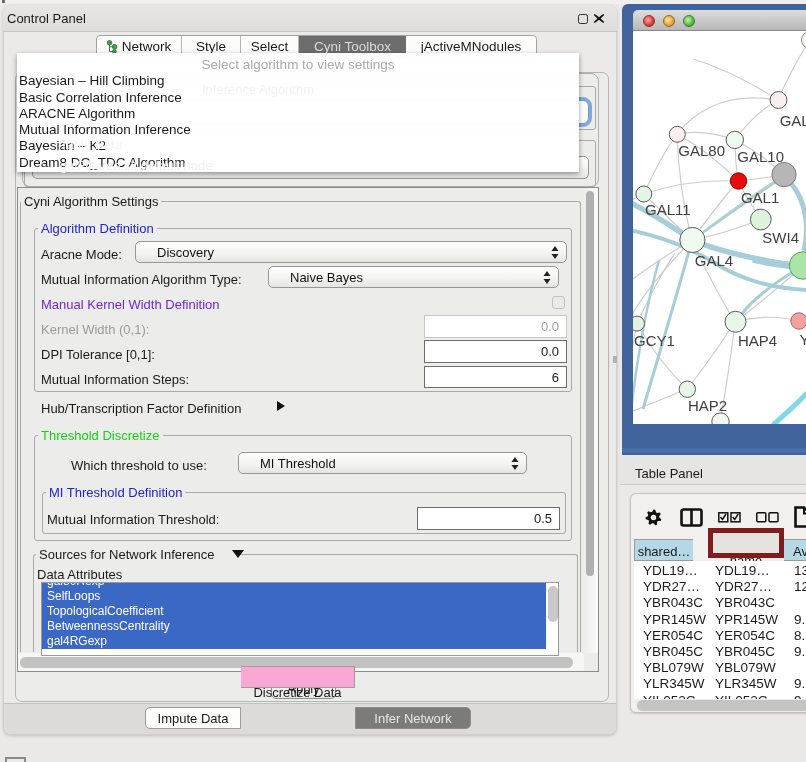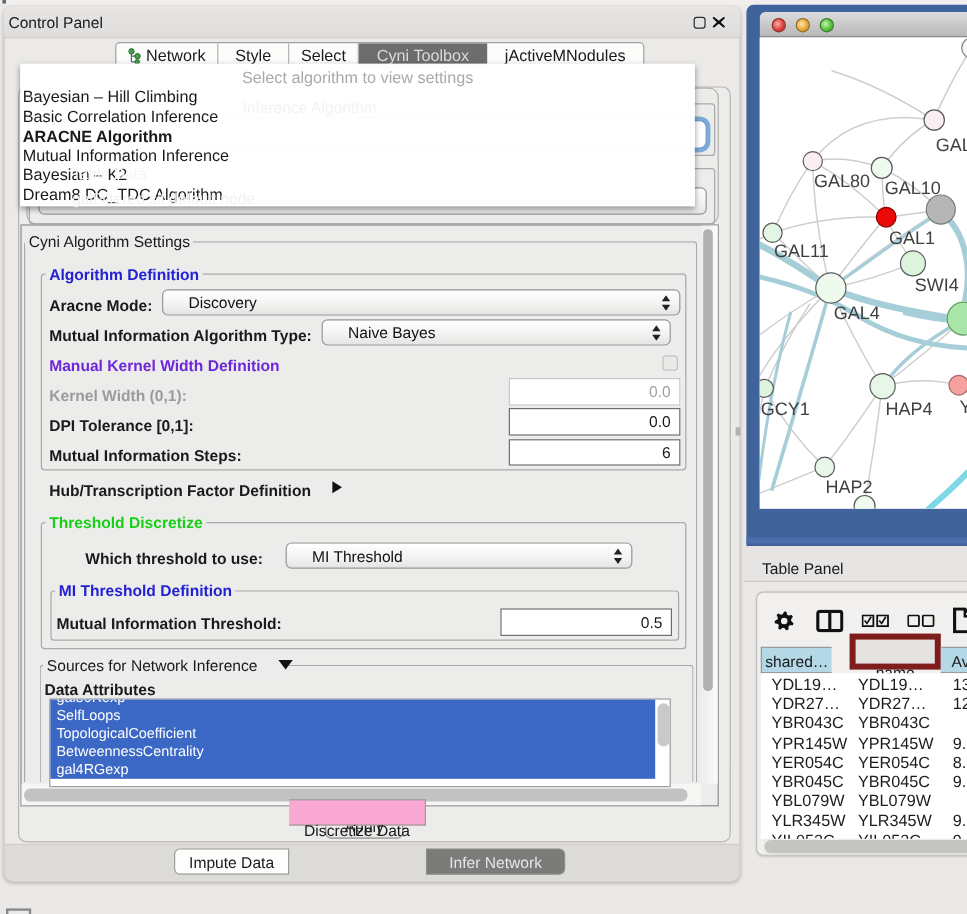--- a/index.html
+++ b/index.html
@@ -1,18 +1,18 @@
 <!DOCTYPE html>
 <html><head><meta charset="utf-8">
 <style>
 html,body{margin:0;padding:0}
 #rt{position:relative;width:806px;height:762px;background:#ebe9e7;overflow:hidden;
  font-family:"Liberation Sans",sans-serif;font-size:13px;color:#1a1a1a}
 .abs{position:absolute;box-sizing:border-box}
-.b{font-weight:bold}
+.b{font-weight:normal}
 .grp{border:1px solid #a9a9a9;border-radius:3px}
 .glabel{position:absolute;background:#ececeb;padding:0 3px;line-height:13px}
 .combo{position:absolute;box-sizing:border-box;border:1px solid #979797;border-radius:5px;
  background:linear-gradient(#ffffff,#f2f2f1 60%,#e4e4e3);padding:3px 0 0 21px;color:#111}
 .carr{position:absolute;right:7px;top:4px}
 .field{position:absolute;box-sizing:border-box;background:#fff;text-align:right;padding:3px 7px 0 0}
 </style></head>
 <body>
 <div id="rt">
 

